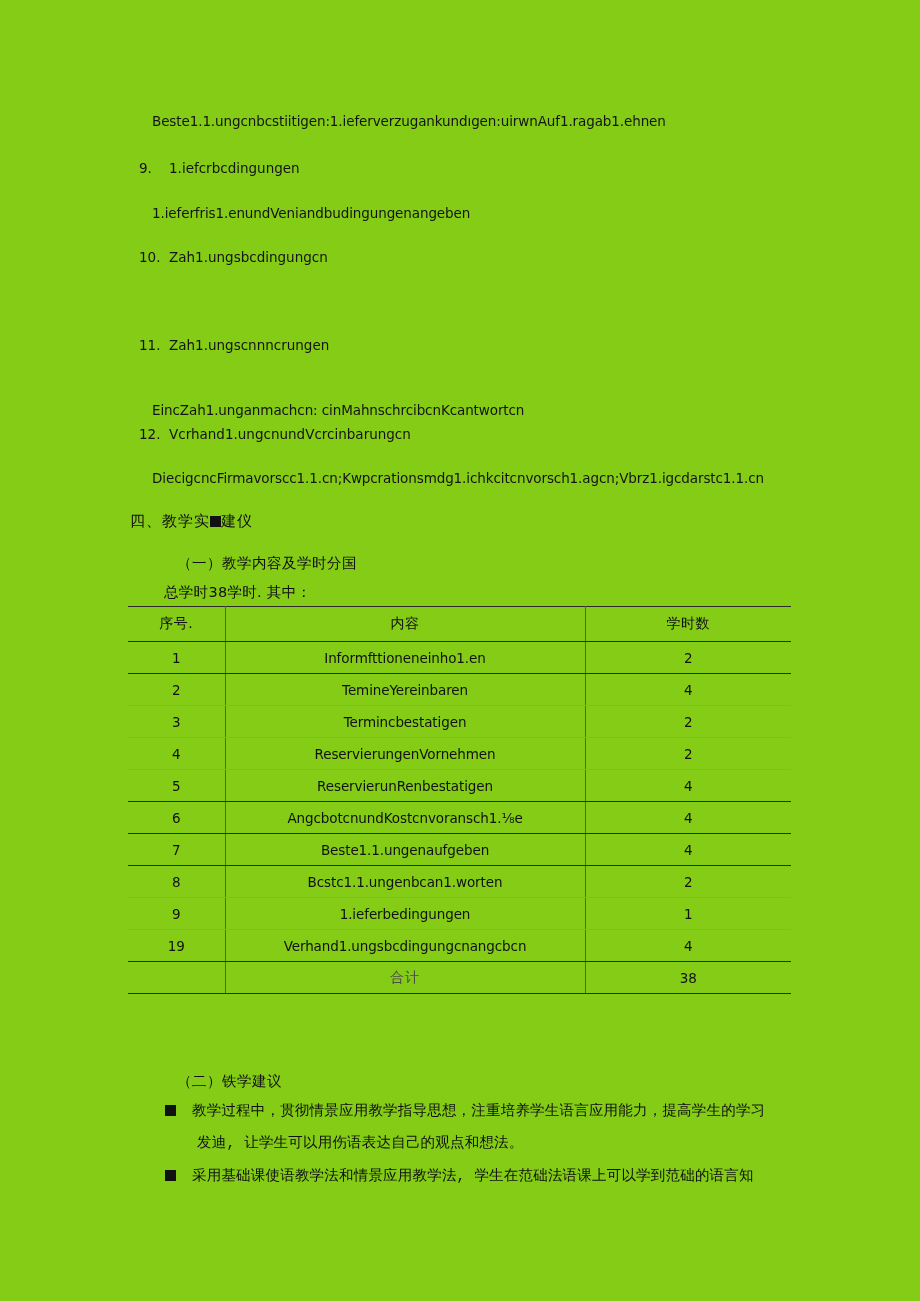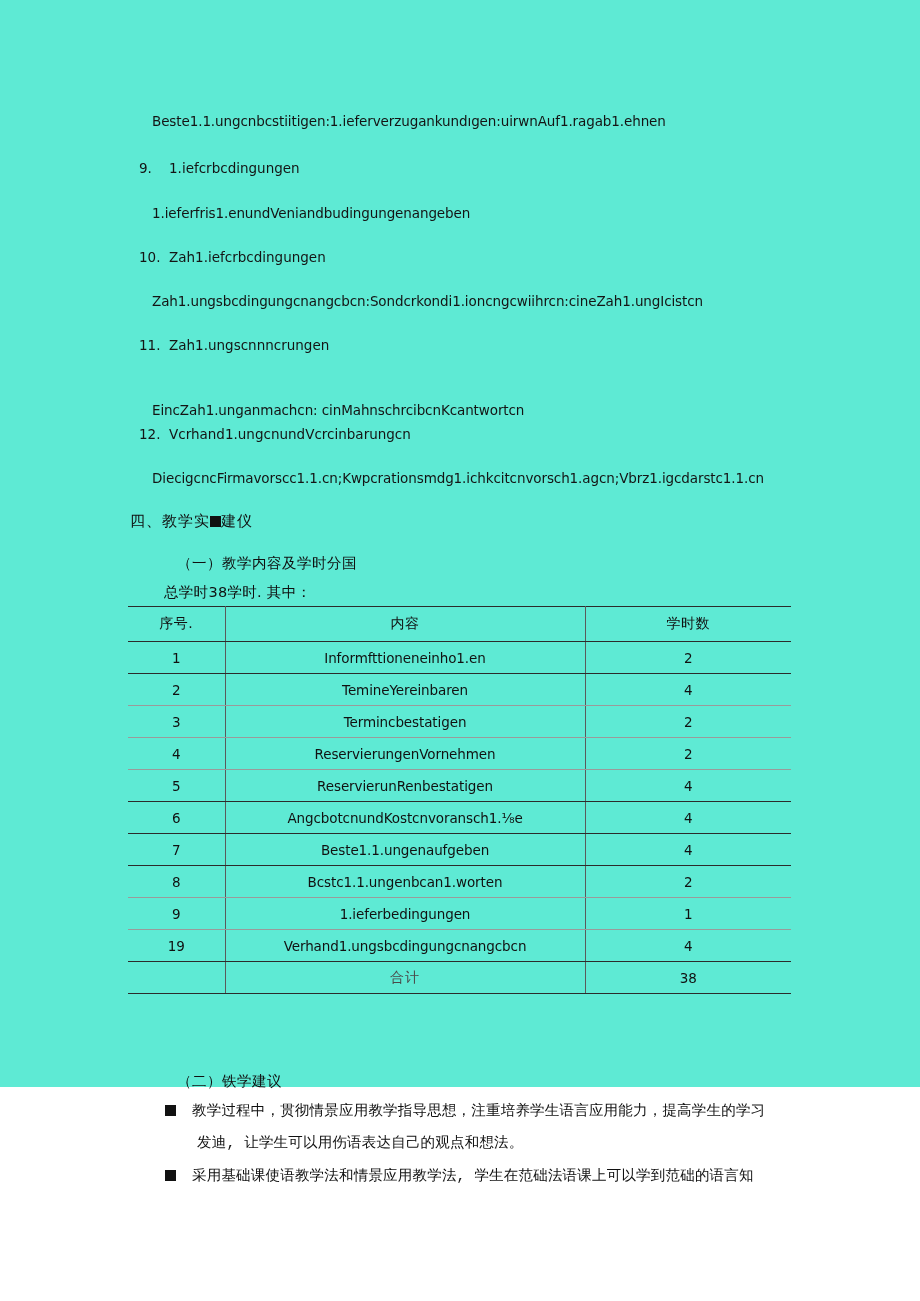--- a/index.html
+++ b/index.html
@@ -11,22 +11,22 @@
     width: 920px;
     height: 1301px;
     font-family: "Liberation Sans", sans-serif;
     color: #111111;
     position: relative;
     overflow: hidden;
   }
   .page {
     position: relative;
     width: 920px;
-    height: 1087px;
-    background: #5eead4;
+    height: 1301px;
+    background: #84cc16;
   }
 
   
   .latin {
     font-family: "DejaVu Sans", sans-serif;
     font-size: 13.5px;
     letter-spacing: -0.1px;
     color: #141414;
     white-space: nowrap;
   }
@@ -153,23 +153,22 @@
 <div class="page">
 
   <div class="latin abs" style="left:152px; top:113px;">Beste1.1.ungcnbcstiitigen:1.ieferverzugankundıgen:uirwnAuf1.ragab1.ehnen</div>
 
   <div class="num-item" style="left:139px; top:160px;">
     <span class="idx">9.</span><span>1.iefcrbcdingungen</span>
   </div>
   <div class="latin abs" style="left:152px; top:205px;">1.ieferfris1.enundVeniandbudingungenangeben</div>
 
   <div class="num-item" style="left:139px; top:249px;">
-    <span class="idx">10.</span><span>Zah1.iefcrbcdingungen</span>
-  </div>
-  <div class="latin abs" style="left:152px; top:293px;">Zah1.ungsbcdingungcnangcbcn:Sondcrkondi1.ioncngcwiihrcn:cineZah1.ungIcistcn</div>
+    <span class="idx">10.</span><span>Zah1.ungsbcdingungcn</span>
+  </div>
 
   <div class="num-item" style="left:139px; top:337px;">
     <span class="idx">11.</span><span>Zah1.ungscnnncrungen</span>
   </div>
   <div class="latin abs" style="left:152px; top:382px;margin-top:20px;">EincZah1.unganmachcn:  cinMahnschrcibcnKcantwortcn</div>
 
   <div class="num-item" style="left:139px; top:426px;">
     <span class="idx">12.</span><span>Vcrhand1.ungcnundVcrcinbarungcn</span>
   </div>
   <div class="latin abs" style="left:152px; top:470px;">DiecigcncFirmavorscc1.1.cn;Kwpcrationsmdg1.ichkcitcnvorsch1.agcn;Vbrz1.igcdarstc1.1.cn</div>

